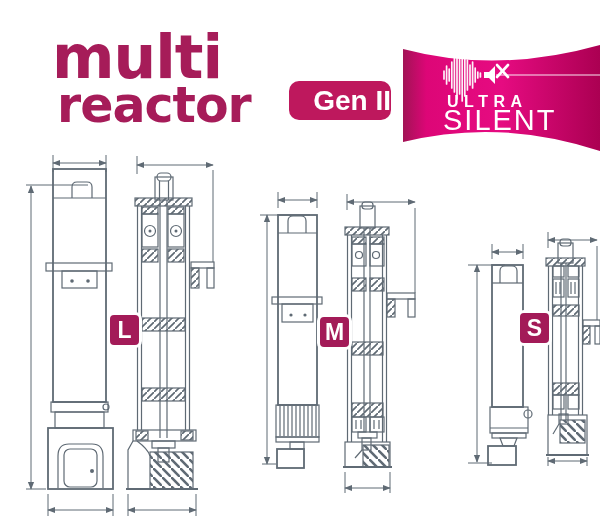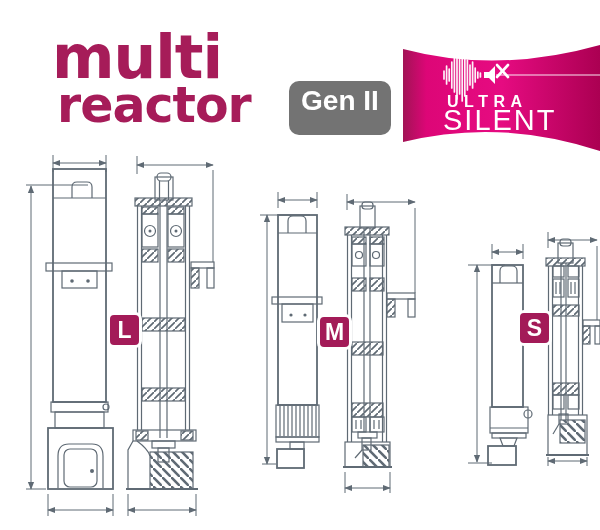--- a/index.html
+++ b/index.html
@@ -4,22 +4,22 @@
 <style>
   html,body{margin:0;padding:0;background:#fff;}
   .canvas{position:relative;width:600px;height:530px;background:#fff;overflow:hidden;
           font-family:"Liberation Sans",sans-serif;border-radius:7px;}
   
   .logo{position:absolute;color:#a61c59;font-family:"DejaVu Sans",sans-serif;
         font-weight:bold;line-height:1;letter-spacing:-1px;}
   .logo1{left:52px;top:27px;font-size:60px;}
   .logo2{left:57px;top:81px;font-size:49px;}
   
-  .gen{position:absolute;left:289px;top:81px;width:102px;height:54px;background:#737373;
-       border-radius:10px;color:#fff;font-weight:bold;font-size:28px;line-height:39px;text-align:center;}
+  .gen{position:absolute;left:289px;top:81px;width:102px;height:39px;background:#be185d;
+       border-radius:10px;color:#fff;font-weight:bold;font-size:28px;line-height:39px;text-align:right;}
   
   .size-badge{position:absolute;width:29px;height:30px;background:#a31b58;border:3px solid #fff;
        border-radius:7px;color:#fff;font-weight:bold;font-size:23px;line-height:30px;text-align:center;}
   #bL{left:107px;top:312px}
   #bM{left:317px;top:314px}
   #bS{left:517px;top:310px}
   
   svg.draw{position:absolute;left:0;top:0;}
   .ln{stroke:#5f6a74;fill:none;stroke-width:1.2px;}
   .thick{stroke-width:1.8px;}

